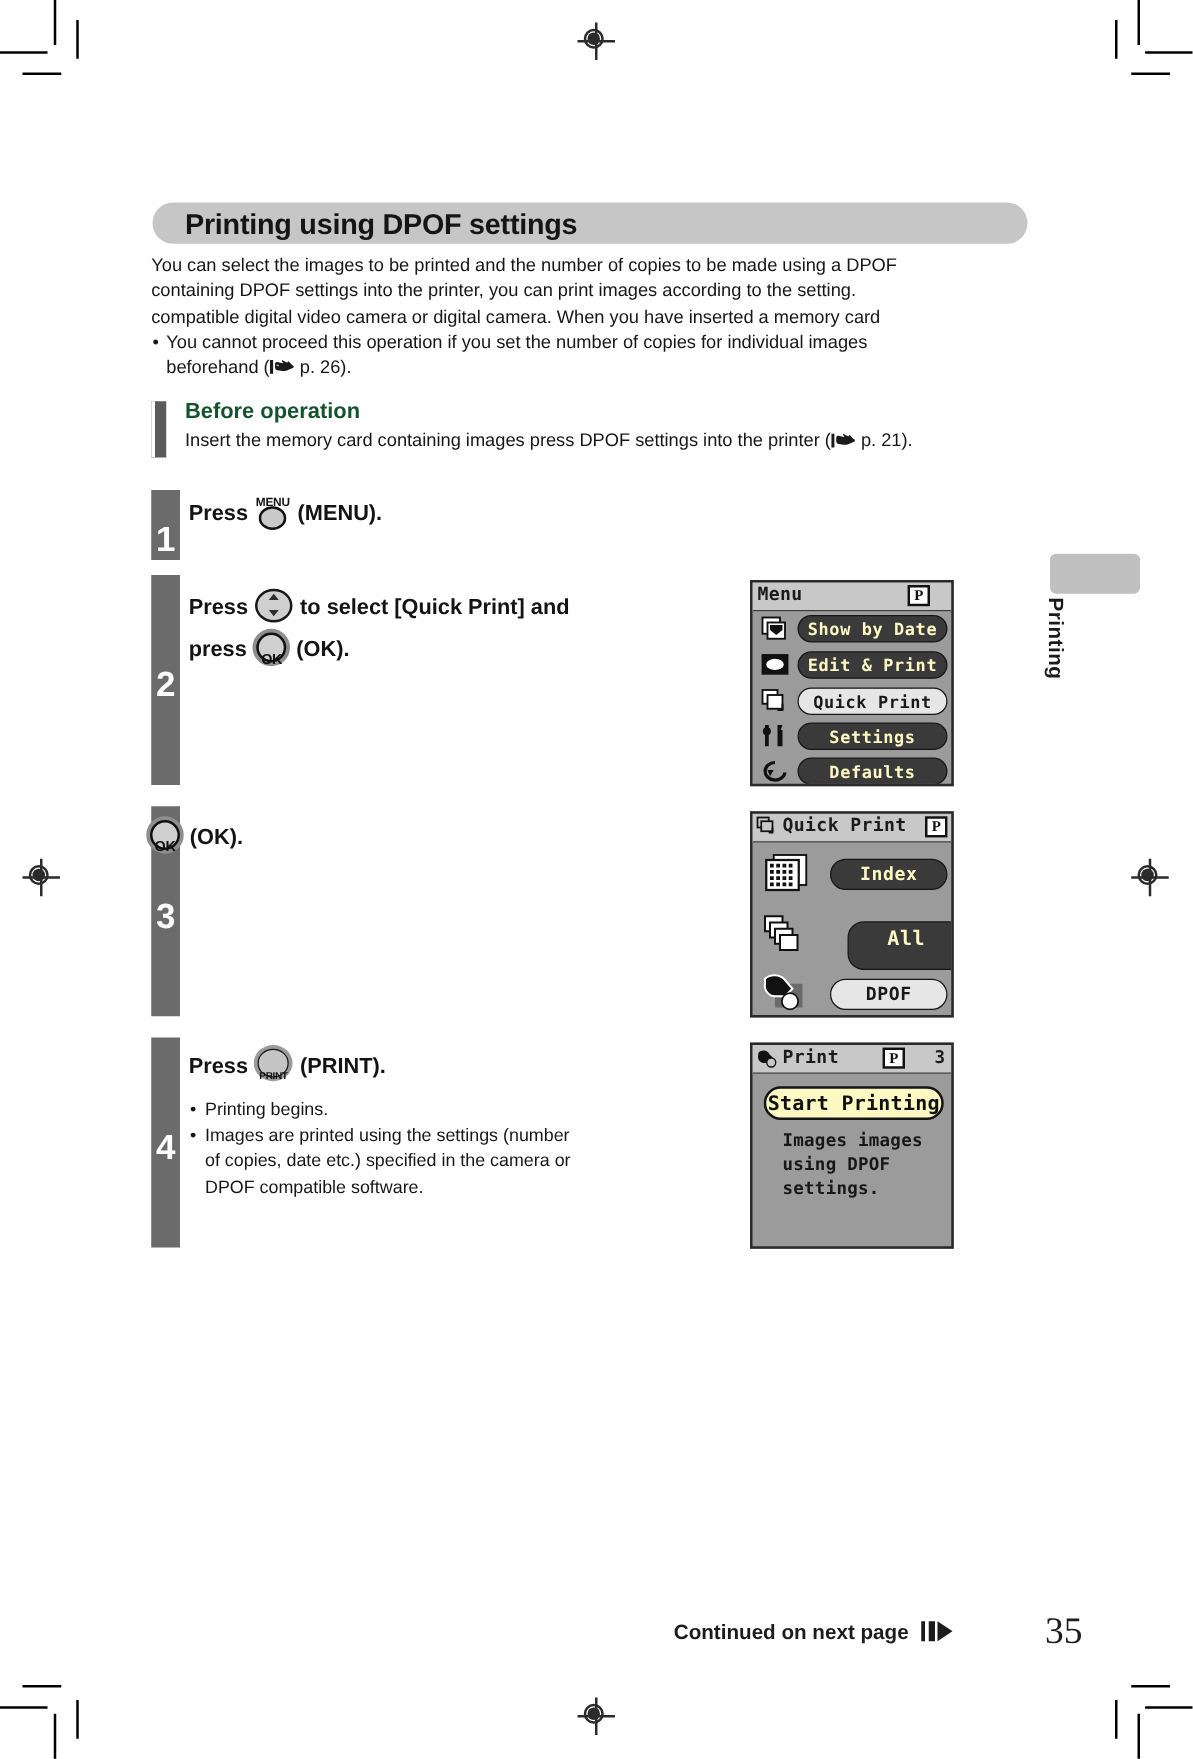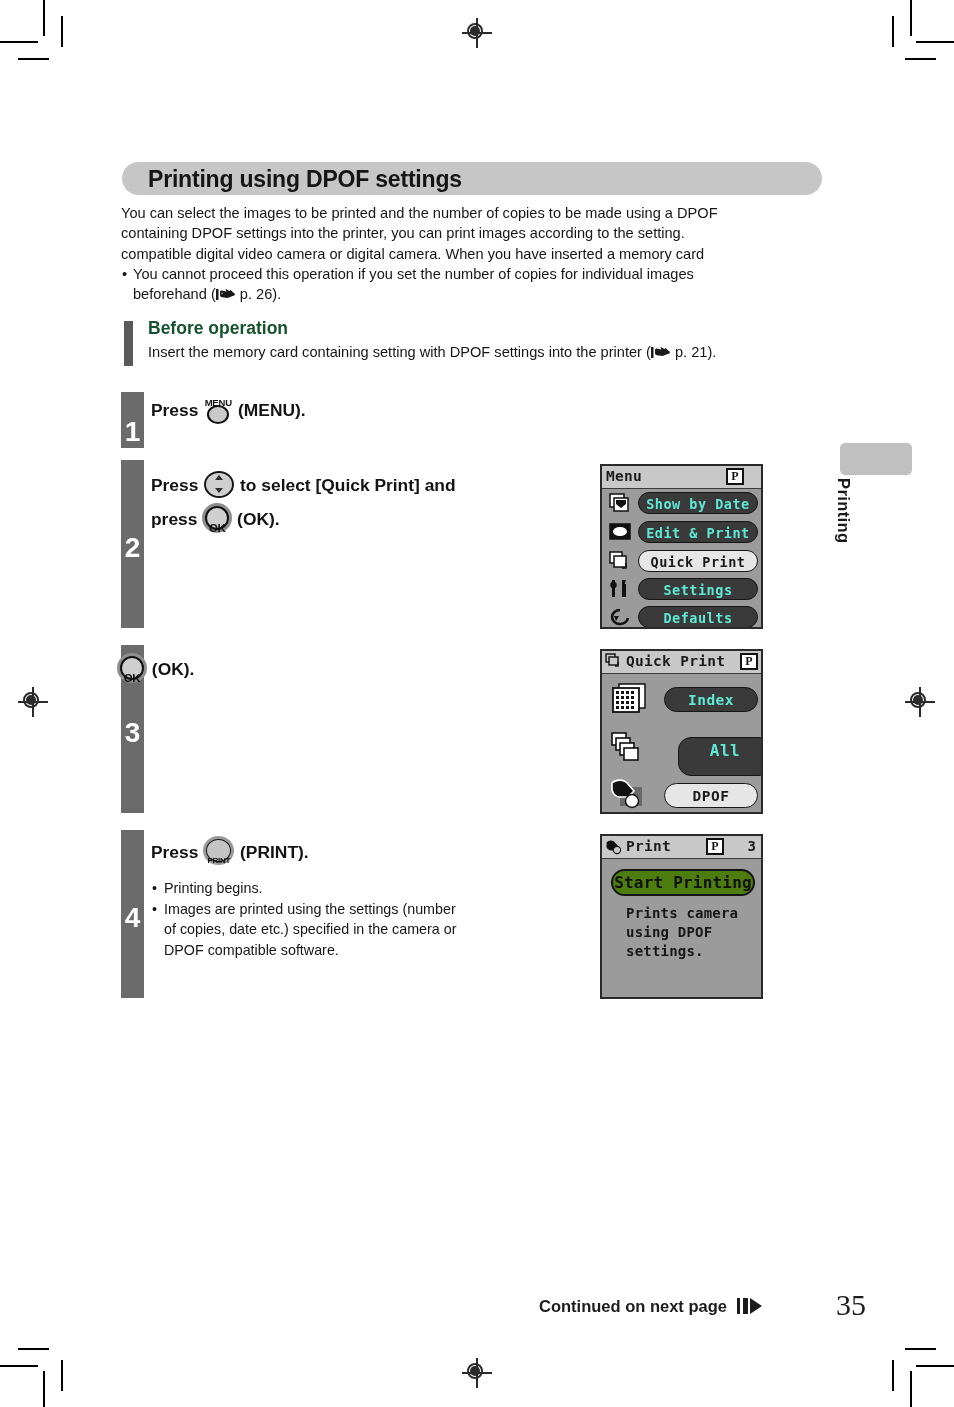--- a/index.html
+++ b/index.html
@@ -368,21 +368,21 @@
     font-size: 13.5px;
     font-weight: bold;
     text-align: center;
     line-height: 22px;
     letter-spacing: 0.5px;
     box-sizing: border-box;
     white-space: nowrap;
   }
   .pill.dark {
     background: #3a3a3a;
-    color: #5eead4;
+    color: #fef9c3;
     border: 1.5px solid #161616;
     text-align: center;
   }
   .pill.light {
     background: #e6e6e6;
     color: #191919;
     border: 1.5px solid #161616;
   }
 
   .icn {
@@ -391,21 +391,21 @@
   }
 
   
   .startpill {
     position: absolute;
     left: 9px;
     top: 33px;
     width: 144px;
     height: 27px;
     border-radius: 14px;
-    background: #4d7c0f;
+    background: #fef9c3;
     border: 2px solid #141414;
     box-sizing: border-box;
     font-size: 16px;
     font-weight: bold;
     color: #111;
     text-align: center;
     line-height: 24px;
     letter-spacing: 0.2px;
   }
   .lcd .desc {
@@ -545,21 +545,21 @@
             </g>
           </svg></span><span> p. 26).</span>
     </div>
   </div>
 
   <div class="before-op">
     <div class="vbar"></div>
     <div class="vbar2"></div>
     <div class="bo-title">Before operation</div>
     <div class="bo-text">
-      <span>Insert the memory card containing setting with DPOF settings into the printer (</span><span class="hand"><svg width="20" height="13" viewBox="0 0 20 13">
+      <span>Insert the memory card containing images press DPOF settings into the printer (</span><span class="hand"><svg width="20" height="13" viewBox="0 0 20 13">
             <g fill="#1a1a1a">
               <rect x="0" y="1" width="2.5" height="11"></rect>
               <path d="M4 4.2 C4 3 5 2.3 6 2.6 L10 3.6 C10.4 3.7 10.6 3.4 10.4 3.1 L9.6 2.1 C9.2 1.6 9.7 1 10.3 1.3 L13.4 3 C13.8 3.2 14.2 3 14.1 2.6 C14 2.1 14.7 1.8 15 2.2 L17.2 4.6 C17.7 5.2 18.2 5.1 18.6 5.5 C19.2 6.1 19 7.1 18.2 7.4 L13.5 9.3 C12.3 9.8 11 10 9.7 9.8 L6 9.2 C4.8 9 4 8.1 4 7 Z"></path>
             </g>
           </svg></span><span> p. 21).</span>
     </div>
   </div>
 
   <div class="step-bar" style="top:392px; height:56px;">
     <div class="num">1</div>
@@ -770,21 +770,21 @@
             </g>
             <circle cx="13" cy="12" r="3.6" fill="#c8c8c8" stroke="#111" stroke-width="1.1"></circle>
           </svg>
       </span>
       <span class="ttxt withicon">Print</span>
       <span class="pmark" style="left:104px;">P</span>
       <span class="copies">3</span>
     </div>
     <div class="startpill">Start Printing</div>
     <div class="desc">
-      <div>Prints camera</div>
+      <div>Images images</div>
       <div>using DPOF</div>
       <div>settings.</div>
     </div>
   </div>
 
   <div class="sidetab"></div>
   <div class="sidetab-label">Printing</div>
 
   <div class="footer-cont">
     <span>Continued on next page</span>

